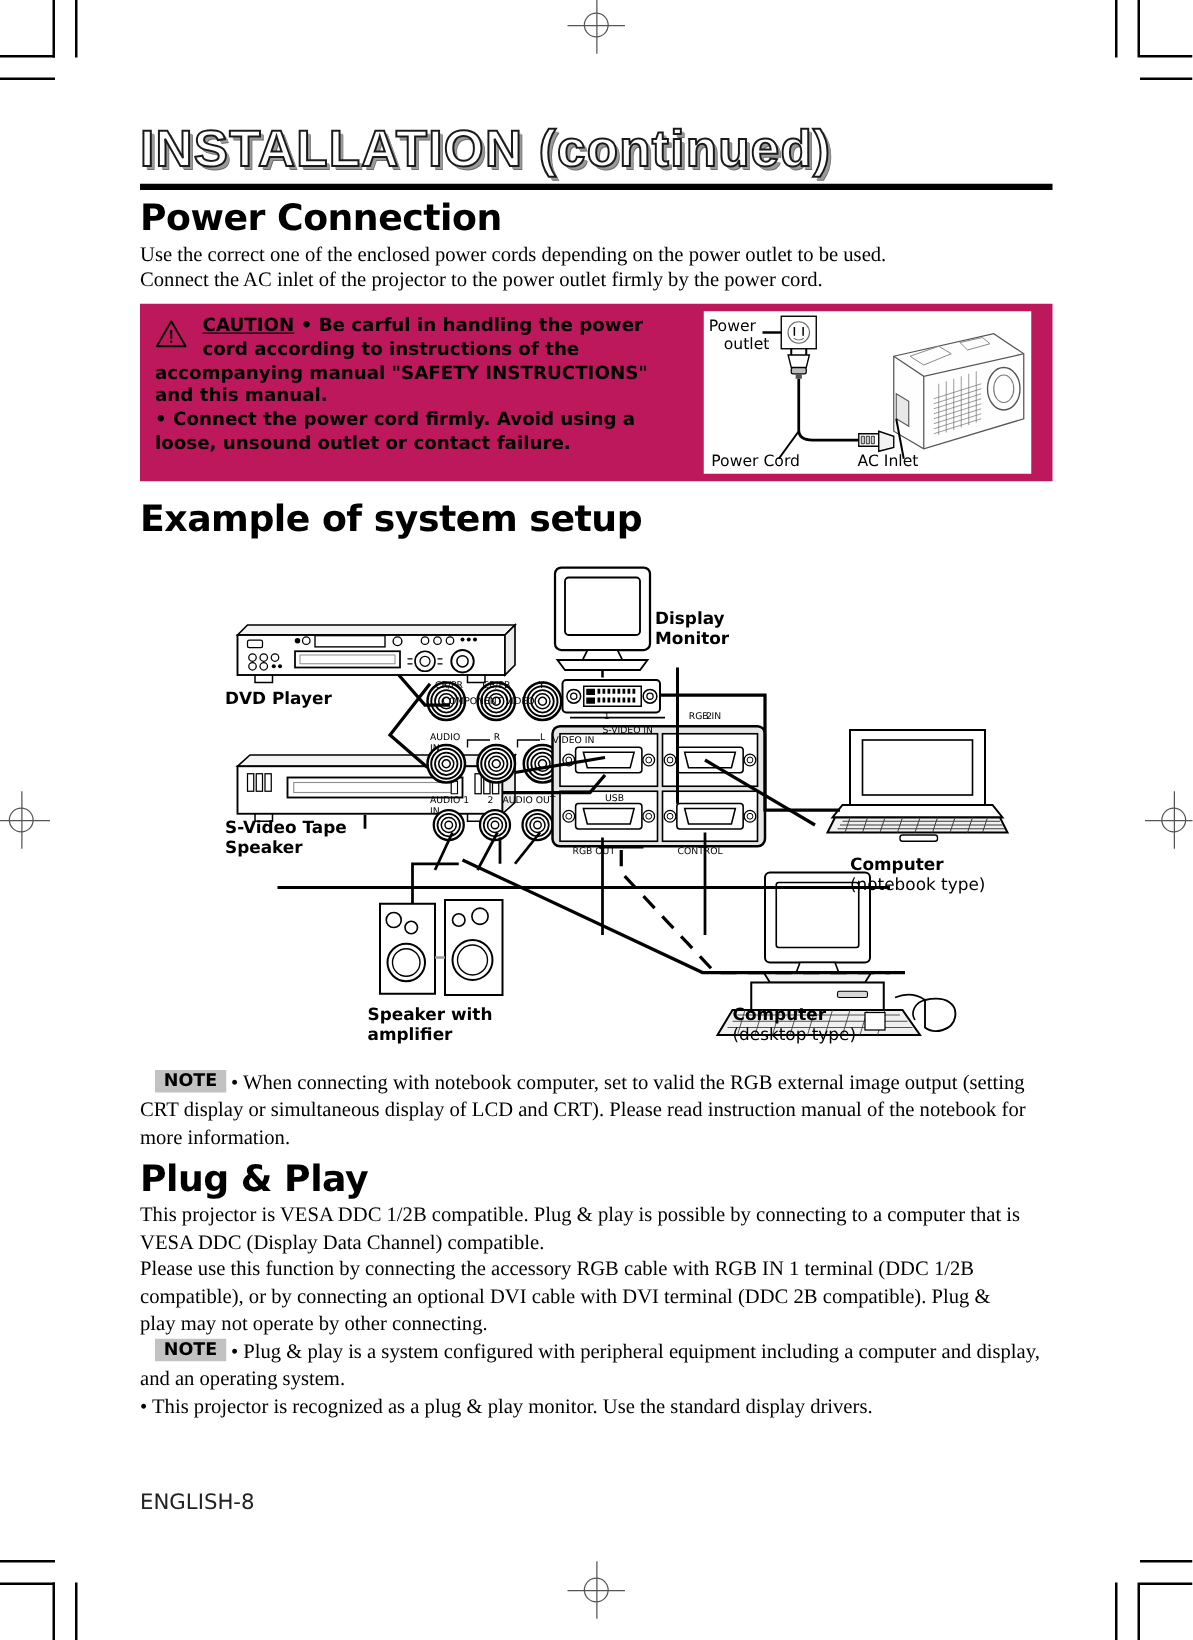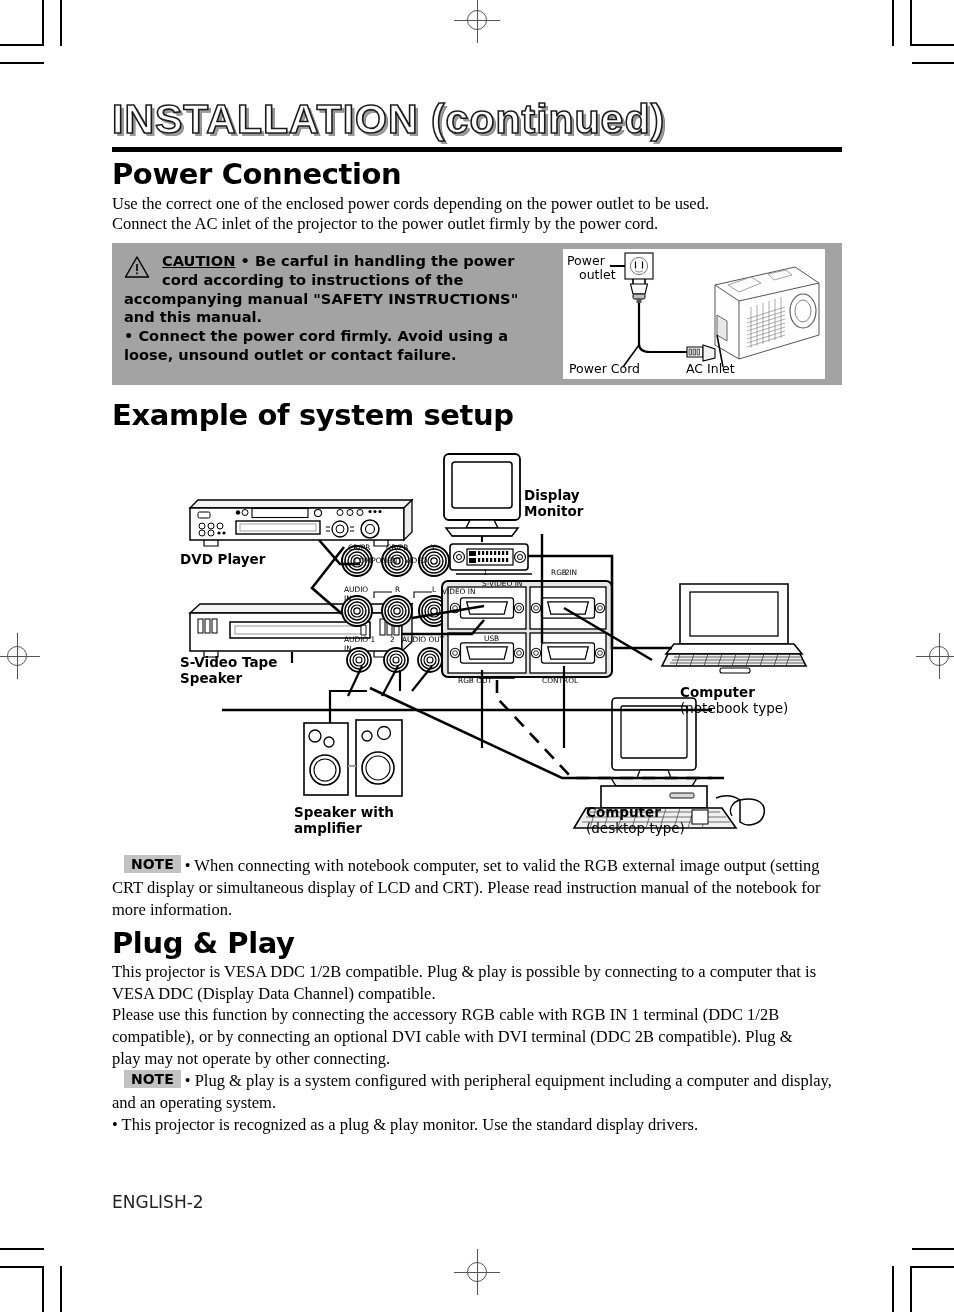--- a/index.html
+++ b/index.html
@@ -50,21 +50,21 @@
     font-family:"Liberation Serif", serif;
     font-size:16.5px;
     line-height:1.32;
     color:#000;
     margin:0;
   }
 
   
   .caution-box {
     position:absolute; left:0; top:243px; width:730px; height:142px;
-    background:#a3a3a3;
+    background:#be185d;
   }
   .caution-text {
     position:absolute; left:12px; top:9px; width:445px;
     font-family:"DejaVu Sans", sans-serif;
     font-weight:700; font-size:14.6px; line-height:1.29; color:#000;
   }
   .warn-tri { position:absolute; left:12px; top:12px; width:26px; height:24px; }
   .caution-indent { padding-left:38px; }
   .cap-underline { text-decoration: underline; }
 
@@ -584,14 +584,14 @@
 
   <div class="h2" style="position:absolute;left:0;top:926px;">Plug &amp; Play</div>
   <div class="body-p" style="position:absolute;left:0;top:961px;width:730px;">This projector is VESA DDC 1/2B compatible. Plug &amp; play is possible by connecting to a computer that is VESA DDC (Display Data Channel) compatible.</div>
   <div class="body-p" style="position:absolute;left:0;top:1004px;width:690px;">Please use this function by connecting the accessory RGB cable with RGB IN 1 terminal (DDC 1/2B compatible), or by connecting an optional DVI cable with DVI terminal (DDC 2B compatible). Plug &amp; play may not operate by other connecting.</div>
 
   <div class="note-block" style="top:1070px;">
     <span class="note-badge">NOTE</span><span class="note-text" style="margin-left:4px;">• Plug &amp; play is a system configured with peripheral equipment including a computer and display, and an operating system.</span>
     <div class="note-text">• This projector is recognized as a plug &amp; play monitor. Use the standard display drivers.</div>
   </div>
 
-  <div class="footer">ENGLISH-2</div>
+  <div class="footer">ENGLISH-8</div>
 </div>
 
 </body></html>

